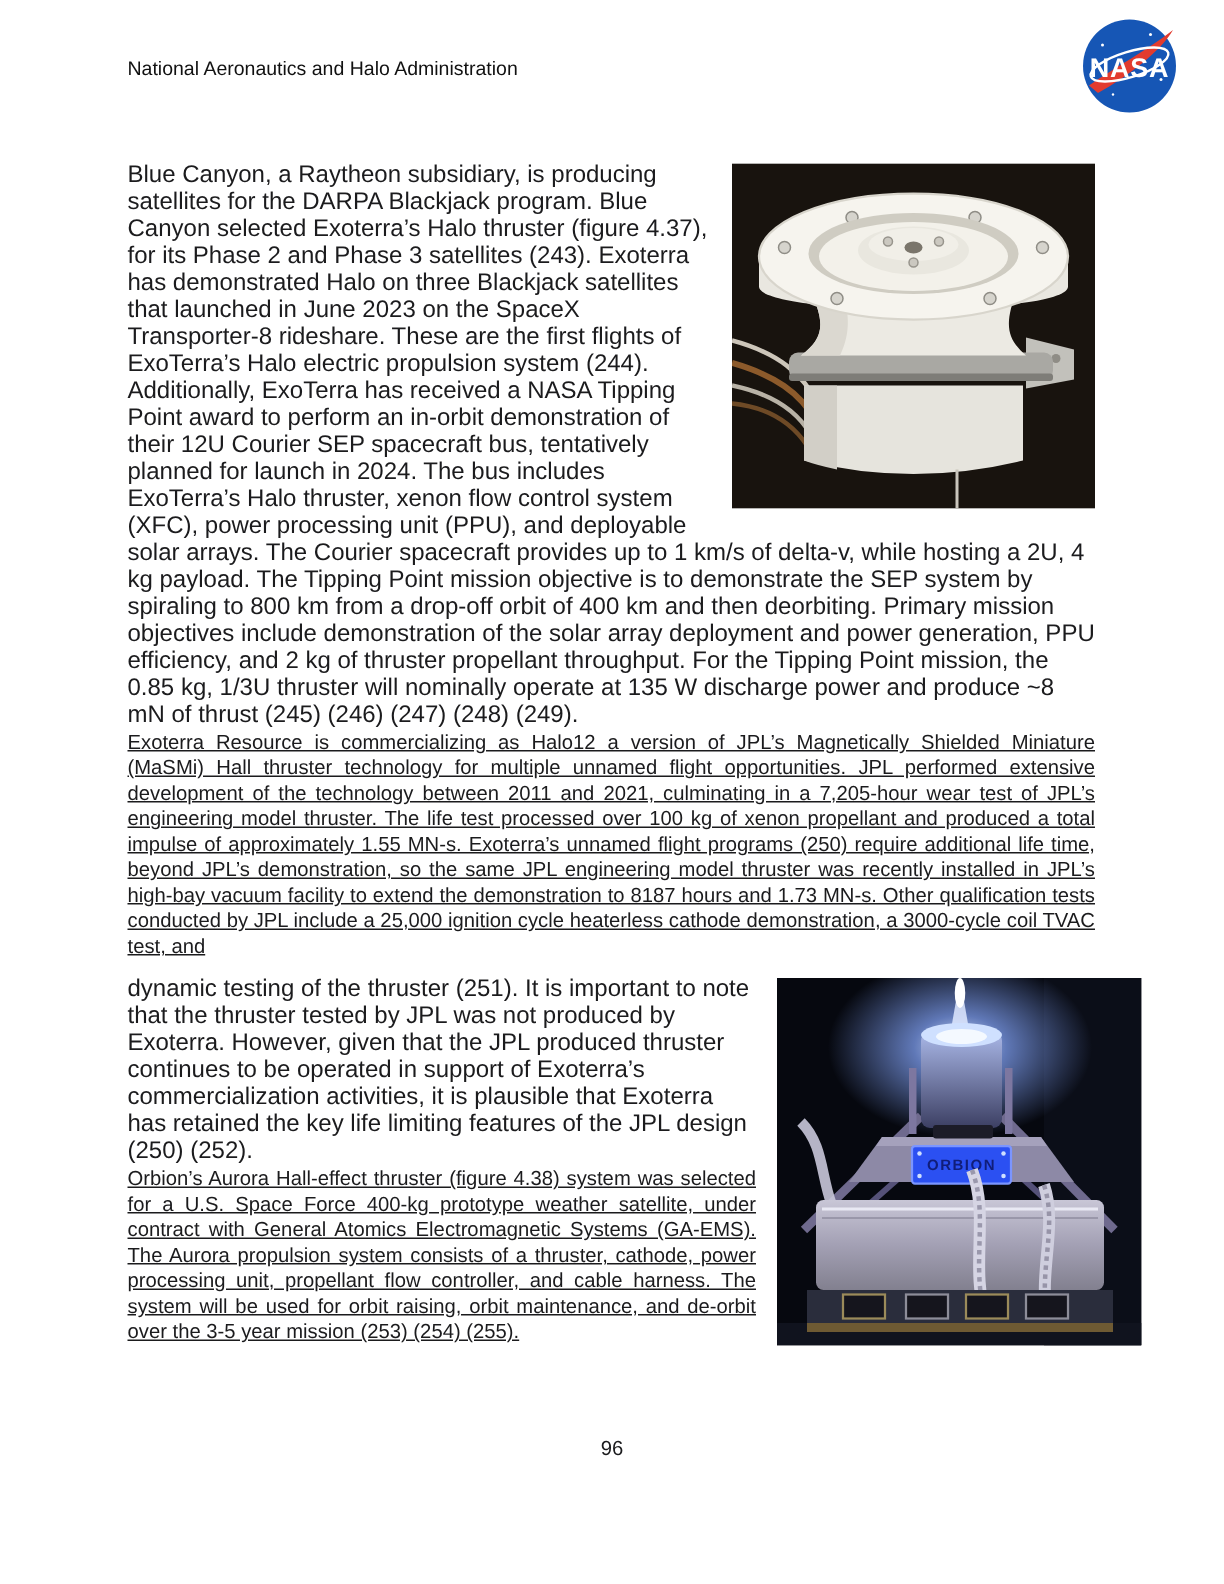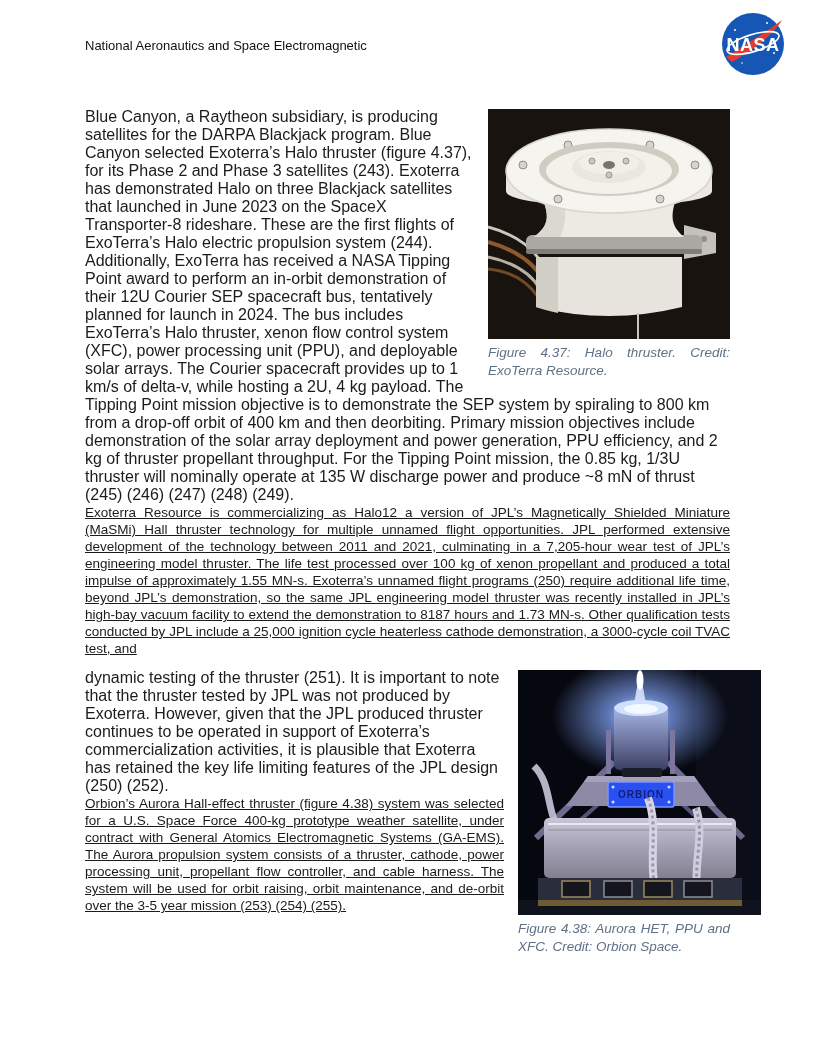--- a/index.html
+++ b/index.html
@@ -64,21 +64,21 @@
     text-align: center;
     font-size: 13.5px;
     color: #1b1b1d;
   }
 </style>
 </head>
 <body>
 
 <div class="page">
 
-  <div class="header-bar">National Aeronautics and Space Electromagnetic</div>
+  <div class="header-bar">National Aeronautics and Halo Administration</div>
 
   <svg class="nasa-logo" viewBox="0 0 64 64" width="64" height="64" aria-hidden="true">
     <circle cx="32" cy="32" r="31" fill="#1656b5"></circle>
     <circle cx="14" cy="18" r="1" fill="#ffffff"></circle>
     <circle cx="46" cy="11" r="1" fill="#ffffff"></circle>
     <circle cx="53" cy="41" r="1" fill="#ffffff"></circle>
     <circle cx="21" cy="51" r="0.8" fill="#ffffff"></circle>
     <path d="M5 45 C 22 33, 43 22, 61 8 C 53 22, 31 39, 11 50 Z" fill="#e23b2e"></path>
     <text x="32" y="39" font-size="18" font-weight="bold" fill="#ffffff" text-anchor="middle" font-family="Liberation Sans, sans-serif" letter-spacing="0.5">NASA</text>
     <ellipse cx="32" cy="31" rx="27" ry="8.5" fill="none" stroke="#ffffff" stroke-width="1.6" transform="rotate(-17 32 31)"></ellipse>
@@ -115,21 +115,20 @@
           <ellipse cx="121" cy="60" rx="70" ry="27" fill="#cfccc2"></ellipse>
           <ellipse cx="121" cy="62" rx="63" ry="23" fill="#f3f1ea"></ellipse>
           <ellipse cx="121" cy="58" rx="37" ry="16" fill="#e9e7df"></ellipse>
           <ellipse cx="121" cy="54" rx="30" ry="11" fill="#f1efe8"></ellipse>
           <ellipse cx="121" cy="56" rx="6" ry="4" fill="#7a756b"></ellipse>
           <circle cx="104" cy="52" r="3" fill="#cbc8c0" stroke="#97948c" stroke-width="1"></circle>
           <circle cx="138" cy="52" r="3" fill="#cbc8c0" stroke="#97948c" stroke-width="1"></circle>
           <circle cx="121" cy="66" r="3" fill="#cbc8c0" stroke="#97948c" stroke-width="1"></circle>
           <line x1="150" y1="204" x2="150" y2="230" stroke="#c9c5bc" stroke-width="2"></line>
         </svg>
-        <figcaption>Figure 4.37: Halo thruster. Credit: ExoTerra Resource.</figcaption>
       </figure>
       <span>Blue Canyon, a Raytheon subsidiary, is producing satellites for the DARPA Blackjack program. Blue Canyon selected Exoterra’s Halo thruster (figure 4.37), for its Phase 2 and Phase 3 satellites (243). Exoterra has demonstrated Halo on three Blackjack satellites that launched in June 2023 on the SpaceX Transporter-8 rideshare. These are the first flights of ExoTerra’s Halo electric propulsion system (244). Additionally, ExoTerra has received a NASA Tipping Point award to perform an in-orbit demonstration of their 12U Courier SEP spacecraft bus, tentatively planned for launch in 2024. The bus includes ExoTerra’s Halo thruster, xenon flow control system (XFC), power processing unit (PPU), and deployable solar arrays. The Courier spacecraft provides up to 1 km/s of delta-v, while hosting a 2U, 4 kg payload. The Tipping Point mission objective is to demonstrate the SEP system by spiraling to 800 km from a drop-off orbit of 400 km and then deorbiting. Primary mission objectives include demonstration of the solar array deployment and power generation, PPU efficiency, and 2 kg of thruster propellant throughput. For the Tipping Point mission, the 0.85 kg, 1/3U thruster will nominally operate at 135 W discharge power and produce ~8 mN of thrust (245) (246) (247) (248) (249).</span>
     <p></p>
 
     <p class="para no-gap">
       <span>Exoterra Resource is commercializing as Halo12 a version of JPL’s Magnetically Shielded Miniature (MaSMi) Hall thruster technology for multiple unnamed flight opportunities. JPL performed extensive development of the technology between 2011 and 2021, culminating in a 7,205-hour wear test of JPL’s engineering model thruster. The life test processed over 100 kg of xenon propellant and produced a total impulse of approximately 1.55 MN-s. Exoterra’s unnamed flight programs (250) require additional life time, beyond JPL’s demonstration, so the same JPL engineering model thruster was recently installed in JPL’s high-bay vacuum facility to extend the demonstration to 8187 hours and 1.73 MN-s. Other qualification tests conducted by JPL include a 25,000 ignition cycle heaterless cathode demonstration, a 3000-cycle coil TVAC test, and</span>
     </p>
 
     <p class="para">
       </p><figure class="fig fig2">
@@ -184,25 +183,25 @@
           <path d="M130 128 C 142 160, 128 192, 140 230" stroke="#9a98ac" stroke-width="3" fill="none" stroke-dasharray="3 3"></path>
           <path d="M178 138 C 188 168, 172 200, 182 232" stroke="#cfcede" stroke-width="8" fill="none"></path>
           <path d="M178 138 C 188 168, 172 200, 182 232" stroke="#9794a8" stroke-width="3" fill="none" stroke-dasharray="3 3"></path>
           <rect x="20" y="208" width="204" height="24" fill="#2a2d3c"></rect>
           <rect x="44" y="211" width="28" height="16" fill="#15151d" stroke="#9b8b5a" stroke-width="1.5"></rect>
           <rect x="86" y="211" width="28" height="16" fill="#15151d" stroke="#8d8d99" stroke-width="1.5"></rect>
           <rect x="126" y="211" width="28" height="16" fill="#15151d" stroke="#9b8b5a" stroke-width="1.5"></rect>
           <rect x="166" y="211" width="28" height="16" fill="#15151d" stroke="#8d8d99" stroke-width="1.5"></rect>
           <rect x="20" y="230" width="204" height="6" fill="#6e5a33"></rect>
         </svg>
-        <figcaption>Figure 4.38: Aurora HET, PPU and XFC. Credit: Orbion Space.</figcaption>
       </figure>
       <span>dynamic testing of the thruster (251). It is important to note that the thruster tested by JPL was not produced by Exoterra. However, given that the JPL produced thruster continues to be operated in support of Exoterra’s commercialization activities, it is plausible that Exoterra has retained the key life limiting features of the JPL design (250) (252).</span>
     <p></p>
 
     <p class="para">
       <span>Orbion’s Aurora Hall-effect thruster (figure 4.38) system was selected for a U.S. Space Force 400-kg prototype weather satellite, under contract with General Atomics Electromagnetic Systems (GA-EMS). The Aurora propulsion system consists of a thruster, cathode, power processing unit, propellant flow controller, and cable harness. The system will be used for orbit raising, orbit maintenance, and de-orbit over the 3-5 year mission (253) (254) (255).</span>
     </p>
 
   </div>
 
+  <div class="page-number">96</div>
 
 </div>
 
 </body></html>

